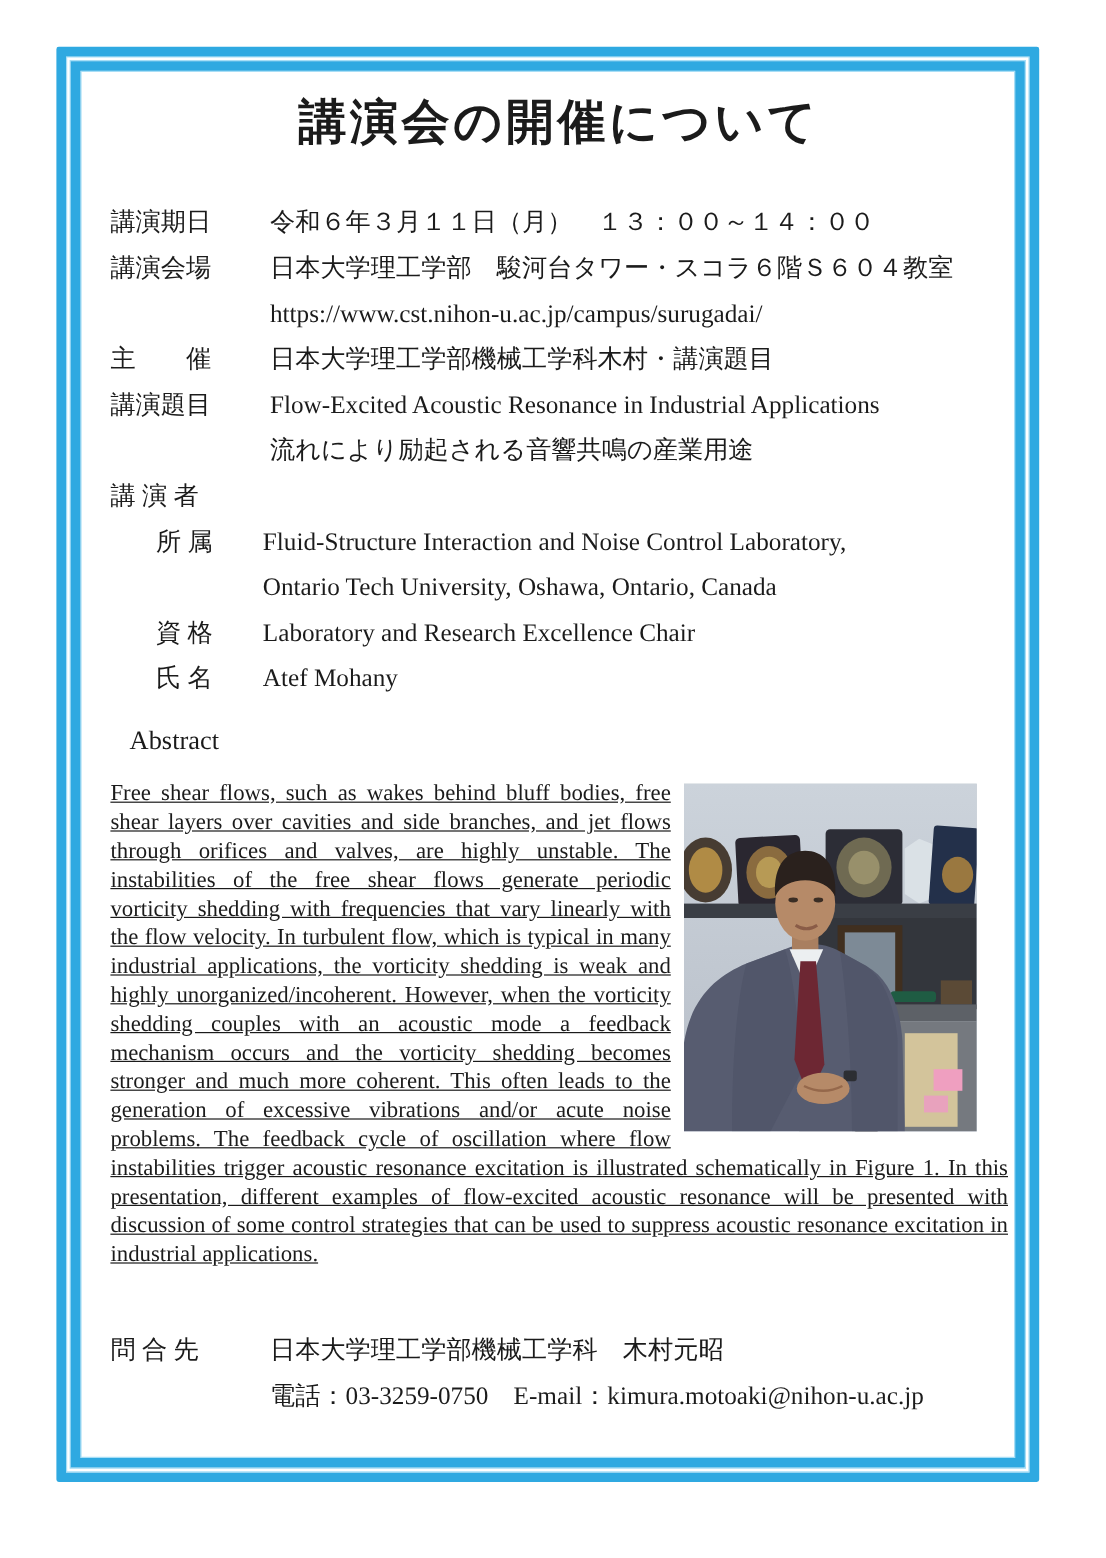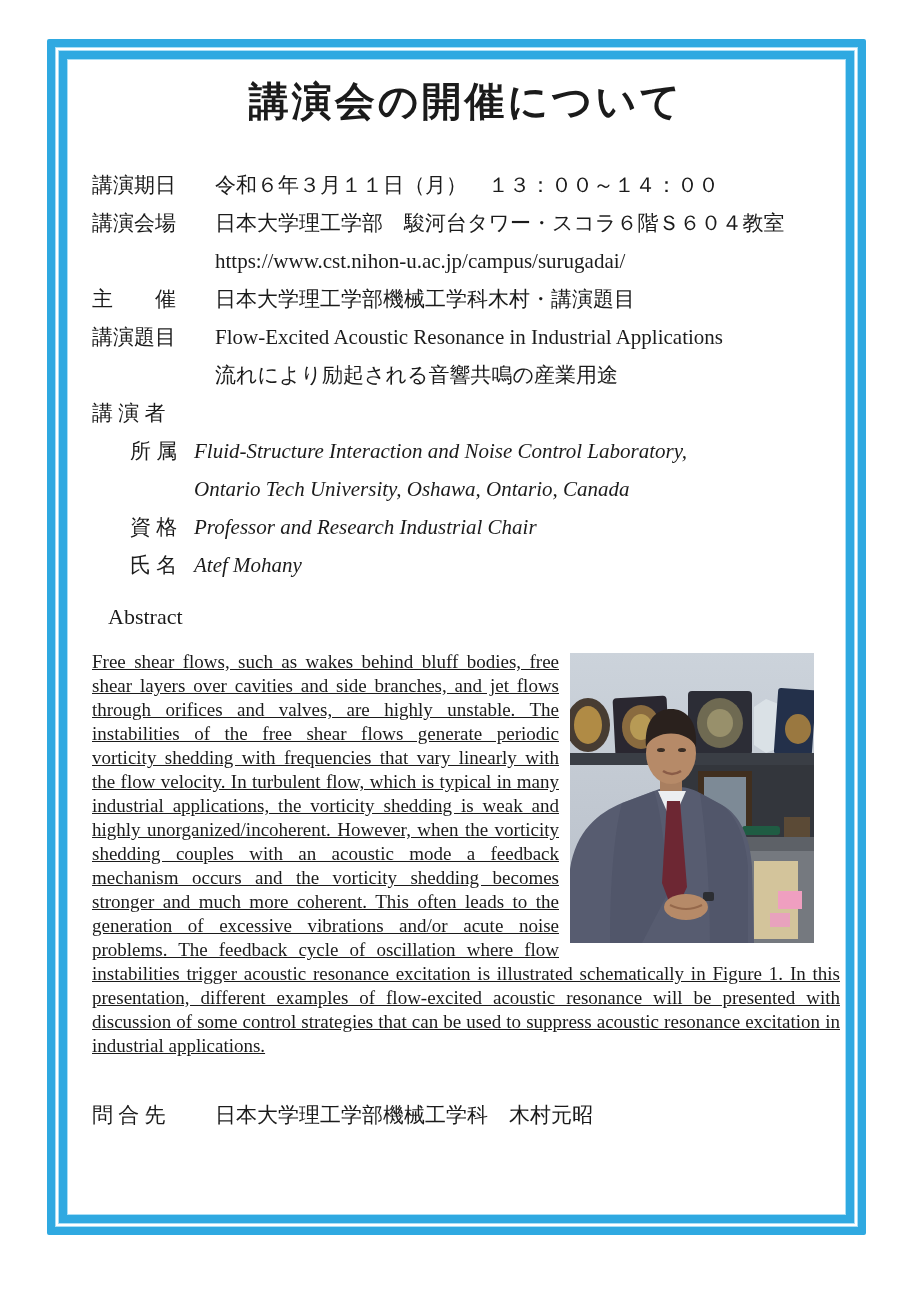--- a/index.html
+++ b/index.html
@@ -26,38 +26,38 @@
     box-shadow:inset 0 0 0 1px var(--border-blue-light), 0 0 0 1px var(--border-blue-light);
   }
   .content{
     position:absolute;left:92px;top:60px;width:748px;
   }
   h1.title{
     margin:22px 0 0 0;text-align:center;
     font-size:40px;font-weight:600;letter-spacing:3px;line-height:40px;
   }
   .info{margin-top:44px;}
-  .row{display:flex;font-size:21px;line-height:38px;}
+  .row{display:flex;font-size:21px;line-height:38px;gap:10px;}
   .row .lbl{flex:0 0 96px;white-space:pre;}
   .row .val{margin-left:27px;white-space:pre-wrap;}
   .row.sub .lbl{flex:0 0 62px;margin-left:38px;}
-  .row.sub .val{margin-left:2px;font-style:italic;}
+  .row.sub .val{margin-left:17px;}
   .abstract{margin-top:2px;}
   .abstract-heading{font-size:22px;line-height:34px;font-weight:normal;margin:16px;}
   .abstract-body{
     font-size:19px;line-height:24px;text-align:justify;
     text-justify:inter-word;
     text-decoration:underline;
   }
   .photo-float{
     float:right;width:244px;height:290px;
     margin:3px 26px 12px 11px;
     overflow:hidden;background:#c3cad2;
   }
-  .contact{margin-top:38px;}
+  .contact{margin-top:48px;}
   .contact .row{line-height:38px;}
 </style>
 </head>
 <body>
 
 <div class="frame">
   <div class="frame-inner"></div>
 </div>
 
 <div class="content">
@@ -97,21 +97,21 @@
     <div class="row sub">
       <span class="lbl">所 属</span>
       <span class="val">Fluid-Structure Interaction and Noise Control Laboratory,</span>
     </div>
     <div class="row sub">
       <span class="lbl"></span>
       <span class="val">Ontario Tech University, Oshawa, Ontario, Canada</span>
     </div>
     <div class="row sub">
       <span class="lbl">資 格</span>
-      <span class="val">Professor and Research Industrial Chair</span>
+      <span class="val">Laboratory and Research Excellence Chair</span>
     </div>
     <div class="row sub">
       <span class="lbl">氏 名</span>
       <span class="val">Atef Mohany</span>
     </div>
   </div>
 
   <div class="abstract">
     <h2 class="abstract-heading">Abstract</h2>
     <div class="abstract-body">
@@ -192,16 +192,17 @@
     </div>
   </div>
 
   <div class="contact">
     <div class="row">
       <span class="lbl">問 合 先</span>
       <span class="val">日本大学理工学部機械工学科　木村元昭</span>
     </div>
     <div class="row">
       <span class="lbl"></span>
+      <span class="val">電話：03-3259-0750　E-mail：kimura.motoaki@nihon-u.ac.jp</span>
     </div>
   </div>
 
 </div>
 
 </body></html>

